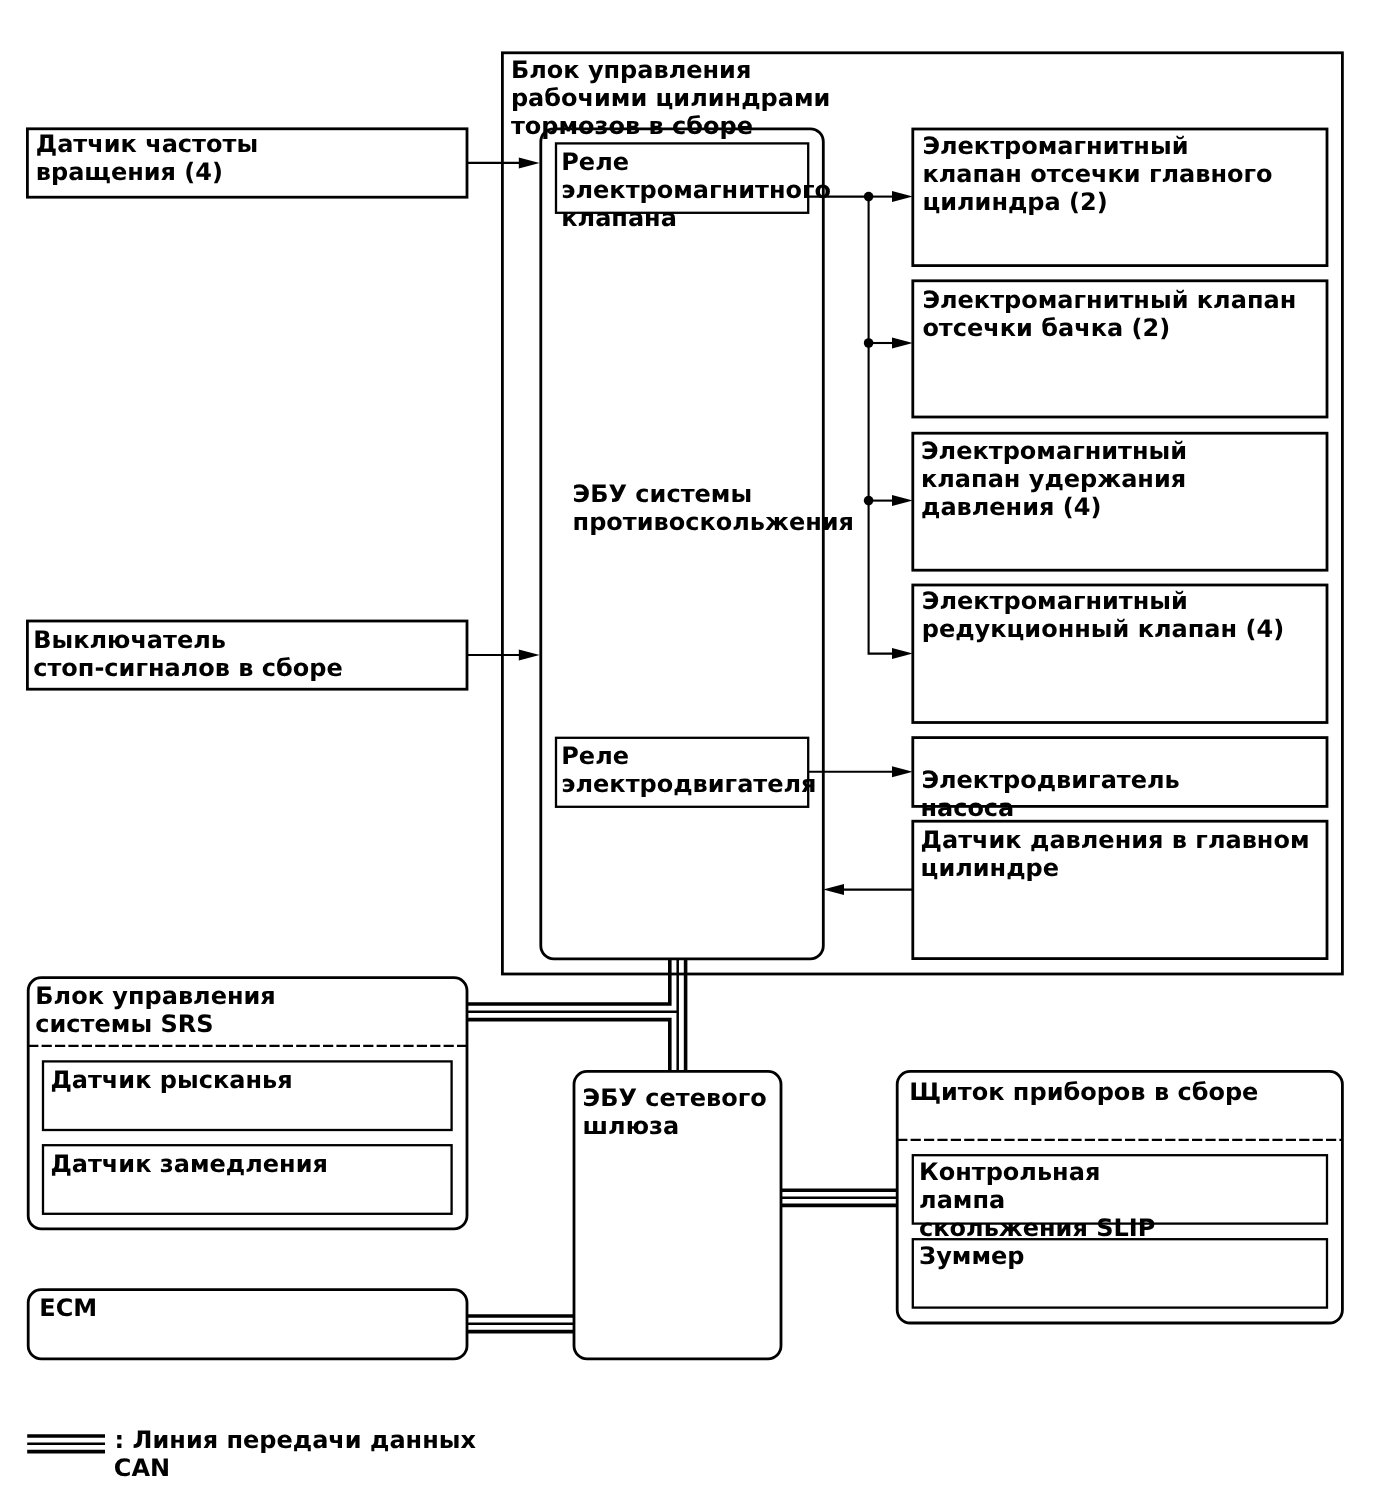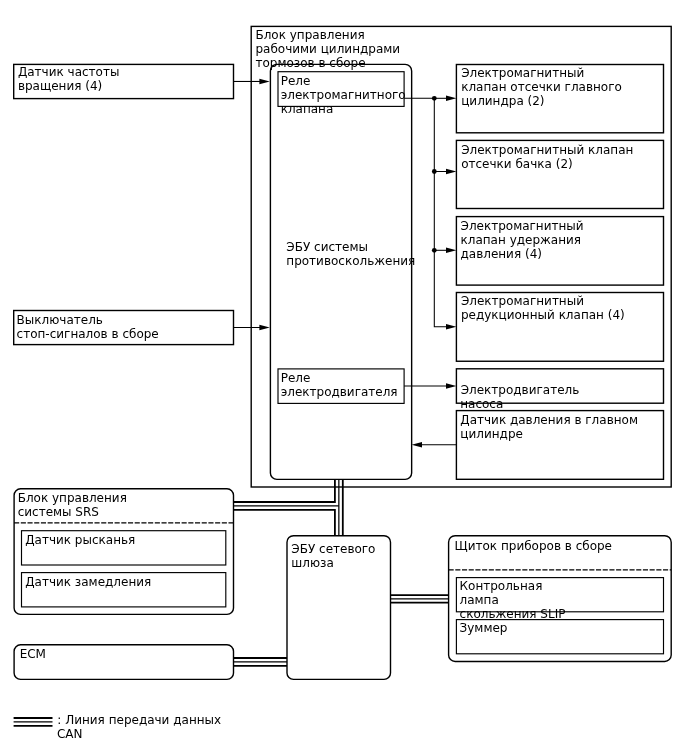--- a/index.html
+++ b/index.html
@@ -1,19 +1,19 @@
 <!DOCTYPE html>
 <html><head>
 <meta charset="utf-8">
 <title>Block diagram</title>
 <style>
   html,body{margin:0;padding:0;background:#ffffff;}
   body{width:688px;height:755px;overflow:hidden;
        font-family:"DejaVu Sans",sans-serif;}
-  #root{position:relative;width:688px;height:755px;background:#ffffff;}
+  #root{position:relative;width:688px;height:755px;background:#ffffff;font-weight:bold;}
   svg#diagram{display:block;position:absolute;left:0;top:0;
               transform:translateZ(0);}
   .bx       {fill:none;stroke:#000;stroke-width:1.4;}
   .bx-thin  {fill:none;stroke:#000;stroke-width:1.15;}
   .ln       {stroke:#000;stroke-width:1.05;fill:none;}
   .bus-o    {stroke:#000;stroke-width:1.8;fill:none;}
   .bus-i    {stroke:#000;stroke-width:1.25;fill:none;}
   .dsh      {stroke:#000;stroke-width:1.1;fill:none;stroke-dasharray:5.1 1.6;}
   .arw      {fill:#000;stroke:none;}
   .dot      {fill:#000;stroke:none;}

